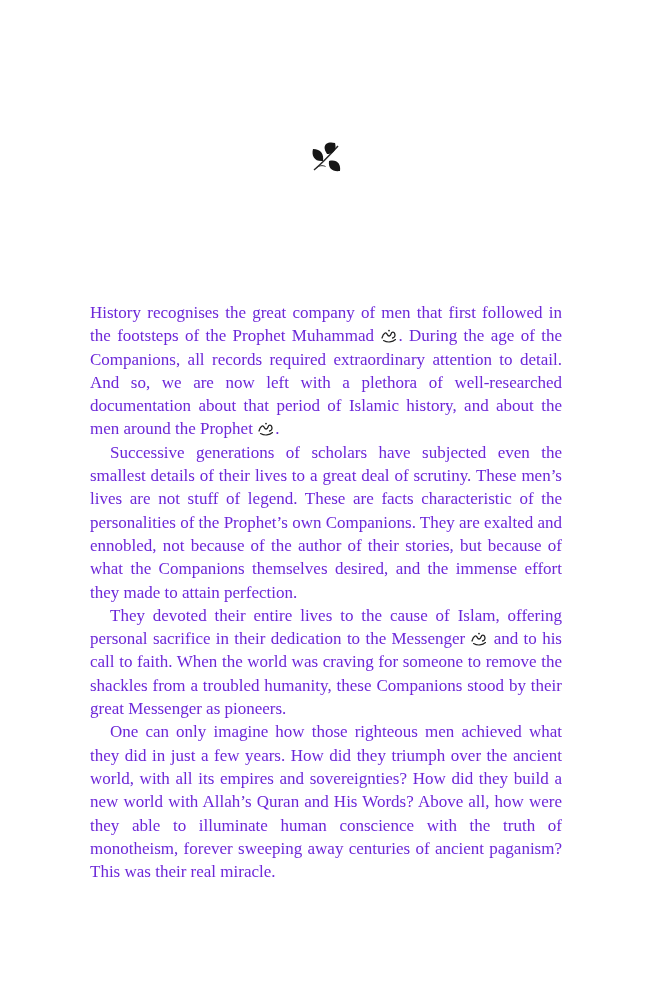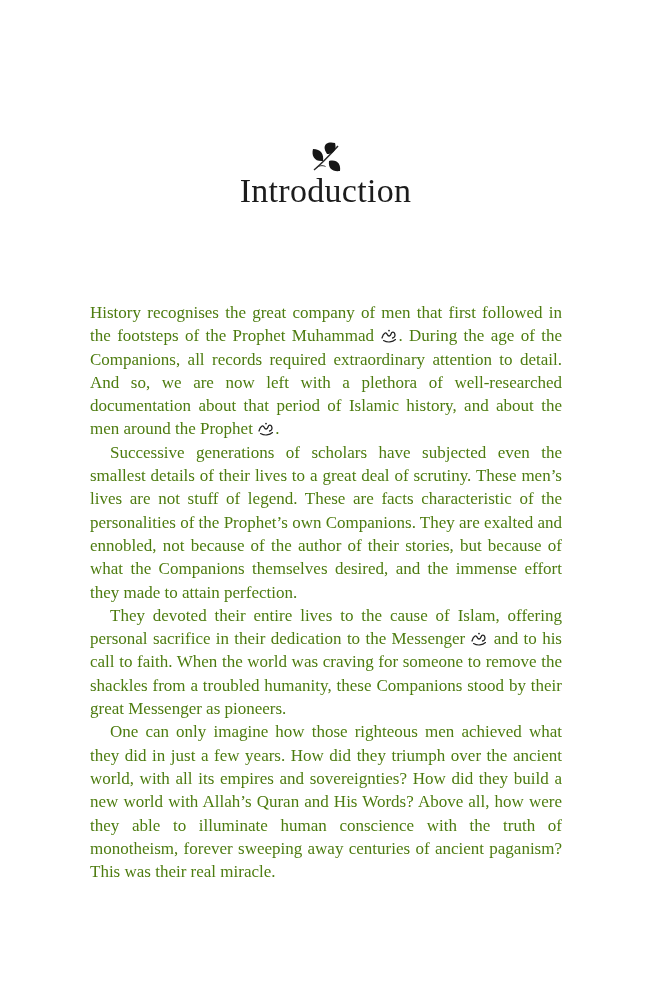--- a/index.html
+++ b/index.html
@@ -40,21 +40,21 @@
     color: #1c1c1c;
   }
   .body-text {
     position: absolute;
     top: 301px;
     left: 90px;
     width: 472px;
     font-size: 17px;
     line-height: 23.3px;
     text-align: justify;
-    color: #4d7c0f;
+    color: #6d28d9;
   }
   .body-text p { margin: 0; padding: 0; }
   .body-text p.indent { text-indent: 20px; }
   .honorific {
     display: inline-block;
     width: 16px;
     height: 14px;
     vertical-align: -2px;
     margin: 0 1px;
   }
@@ -79,21 +79,20 @@
   <div class="ornament">
     <svg width="30" height="31" viewBox="0 0 30 31" aria-hidden="true">
       <path d="M3 28 C9 23 17 15 27 4" stroke="#2b2b2b" stroke-width="1.5" fill="none"></path>
       <path d="M5 26 C8 23.5 11.5 23 14.5 24.5" stroke="#2b2b2b" stroke-width="1" fill="none"></path>
       <path d="M16 12 C10 3 16 -1 24 1 C26 8 22 12 16 12 Z" fill="#161616"></path>
       <path d="M12 19 C4 20 0 14 2 7 C10 7 13 12 12 19 Z" fill="#161616"></path>
       <path d="M18 19 C26 17 30 22 29 29 C21 30 17 26 18 19 Z" fill="#161616"></path>
     </svg>
   </div>
 
-  <h1 class="title">Introduction</h1>
 
   <div class="body-text">
       <p>History recognises the great company of men that first followed in the footsteps of the Prophet Muhammad <span class="honorific"><svg viewBox="0 0 16 14" aria-hidden="true">
             <path d="M1 9 C2.5 4 5 2.5 6.3 5.5 C7.2 7.6 9.2 7.6 10 5 C10.8 2.5 13 2.5 13.8 5 C14.4 6.8 13.6 8.6 11.5 9" fill="none" stroke="#222222" stroke-width="1.3" stroke-linecap="round"></path>
             <path d="M2.5 11.5 C6.5 13.8 11.5 13.3 14.5 10.5" fill="none" stroke="#222222" stroke-width="1.1" stroke-linecap="round"></path>
             <circle cx="8" cy="1.6" r="0.9" fill="#222222"></circle>
           </svg></span>. During the age of the Companions, all records required extraordinary attention to detail. And so, we are now left with a plethora of well-researched documentation about that period of Islamic history, and about the men around the Prophet <span class="honorific"><svg viewBox="0 0 16 14" aria-hidden="true">
             <path d="M1 9 C2.5 4 5 2.5 6.3 5.5 C7.2 7.6 9.2 7.6 10 5 C10.8 2.5 13 2.5 13.8 5 C14.4 6.8 13.6 8.6 11.5 9" fill="none" stroke="#222222" stroke-width="1.3" stroke-linecap="round"></path>
             <path d="M2.5 11.5 C6.5 13.8 11.5 13.3 14.5 10.5" fill="none" stroke="#222222" stroke-width="1.1" stroke-linecap="round"></path>
             <circle cx="8" cy="1.6" r="0.9" fill="#222222"></circle>

